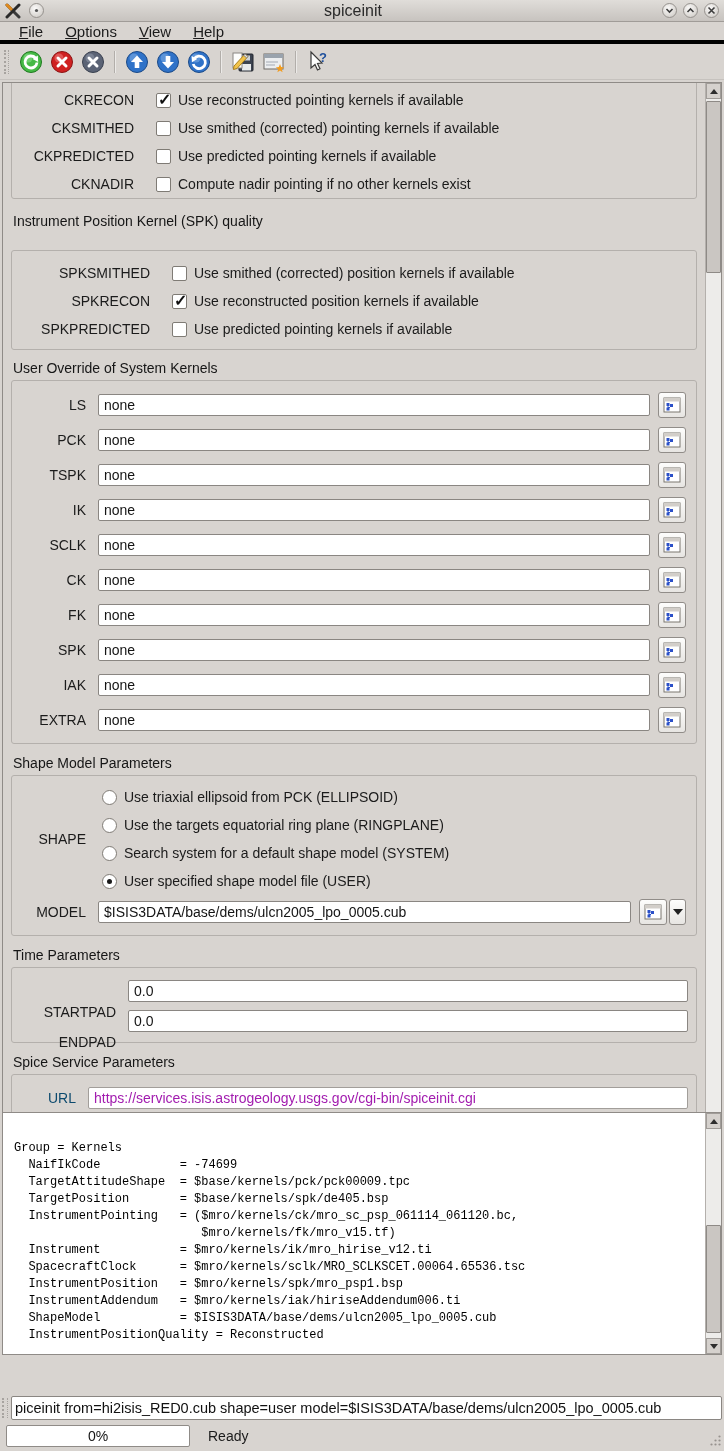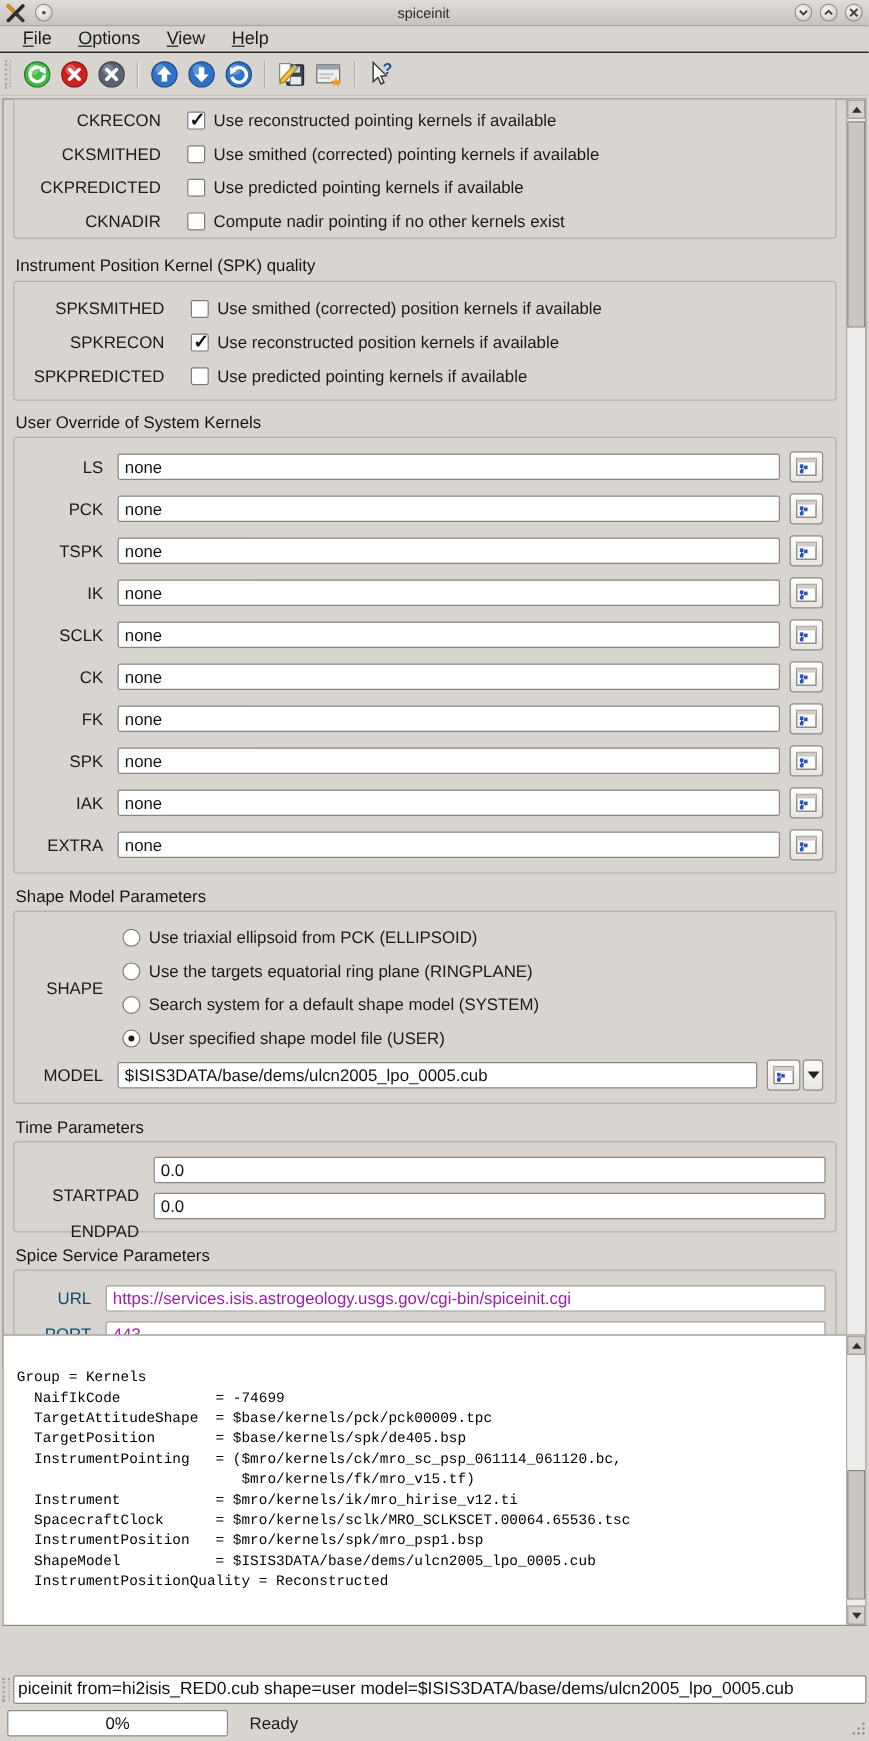--- a/index.html
+++ b/index.html
@@ -17,27 +17,27 @@
     background:linear-gradient(#e0ddd9,#c7c3bf);
     border-bottom:1px solid #a09c98;
     display:flex; align-items:center; padding:0 5px;
   }
   .app-icon{ width:16px; height:16px; flex:none; margin-right:8px; }
   .round-btn{
     width:15px; height:15px; border-radius:50%; flex:none;
     background:radial-gradient(circle at 40% 35%, #fbfaf9, #d8d5d1 70%, #c2bfbb);
     border:1px solid #96928e; display:flex; align-items:center; justify-content:center;
   }
-  .title-text{ flex:1; text-align:center; font-size:12px; color:#2a2a2a; }
+  .title-text{ flex:1; text-align:center; font-size:16px; color:#2a2a2a; }
   .win-controls{ display:flex; gap:6px; }
   
   .menubar{
     position:absolute; left:0; top:22px; right:0; height:22px;
     display:flex; align-items:center; padding-left:10px; gap:4px;
-    background:#d8d4d0; border-bottom:1px solid #000000;
+    background:#d8d4d0; border-bottom:4px solid #000000;
     font-size:15px;
   }
   .menu-item{ padding:1px 9px; }
   .menu-item .accel{ text-decoration:underline; }
   
   .toolbar{
     position:absolute; left:0; top:45px; right:0; height:35px;
     display:flex; align-items:center; gap:5px; padding-left:4px;
     background:#d8d4d0; border-bottom:1px solid #c6c2be;
   }
@@ -61,21 +61,21 @@
   .cb{
     width:15px; height:15px; flex:none; margin-left:22px;
     background:#fff; border:1px solid #7f7b75; border-radius:2px; position:relative;
   }
   .cb.checked::after{
     content:"\2713"; position:absolute; left:1px; top:-4px;
     font-size:16px; font-weight:bold; color:#101010;
   }
   .cbdesc{ margin-left:7px; }
   .h-spk{ margin-top:12px; }
-  .gb-spk{ margin-top:3px; padding:8px 3px 6px; }
+  .gb-spk{ margin-top:19px; padding:8px 16px 6px; }
   .h-ov{ margin-top:8px; }
   .gb-ov{ margin-top:2px; padding:6px 0; }
   .ovrow{ height:35px; display:flex; align-items:center; padding:0 10px 0 12px; }
   .plabel.ov{ width:62px; }
   .tin{
     height:22px; background:#fff; border:1px solid #8a8682; border-radius:2px;
     padding:0 5px; font-family:"Liberation Sans",sans-serif; font-size:14px; color:#141414;
     flex:1; margin-left:12px; min-width:0;
   }
   .browse-btn{
@@ -598,20 +598,21 @@
     <div class="log-line"></div>
     <div class="log-line">Group = Kernels</div>
     <div class="log-line">  NaifIkCode           = -74699</div>
     <div class="log-line">  TargetAttitudeShape  = $base/kernels/pck/pck00009.tpc</div>
     <div class="log-line">  TargetPosition       = $base/kernels/spk/de405.bsp</div>
     <div class="log-line">  InstrumentPointing   = ($mro/kernels/ck/mro_sc_psp_061114_061120.bc,</div>
     <div class="log-line">                          $mro/kernels/fk/mro_v15.tf)</div>
     <div class="log-line">  Instrument           = $mro/kernels/ik/mro_hirise_v12.ti</div>
     <div class="log-line">  SpacecraftClock      = $mro/kernels/sclk/MRO_SCLKSCET.00064.65536.tsc</div>
     <div class="log-line">  InstrumentPosition   = $mro/kernels/spk/mro_psp1.bsp</div>
+    <div class="log-line">  InstrumentAddendum   = $mro/kernels/iak/hiriseAddendum006.ti</div>
     <div class="log-line">  ShapeModel           = $ISIS3DATA/base/dems/ulcn2005_lpo_0005.cub</div>
     <div class="log-line">  InstrumentPositionQuality = Reconstructed</div>
   </div>
   <div class="vscroll">
     <span class="sb-btn sb-up">
         <span class="tri-up"></span>
       </span>
     <span class="sb-thumb log-thumb"></span>
     <span class="sb-btn sb-down">
         <span class="tri-down"></span>

